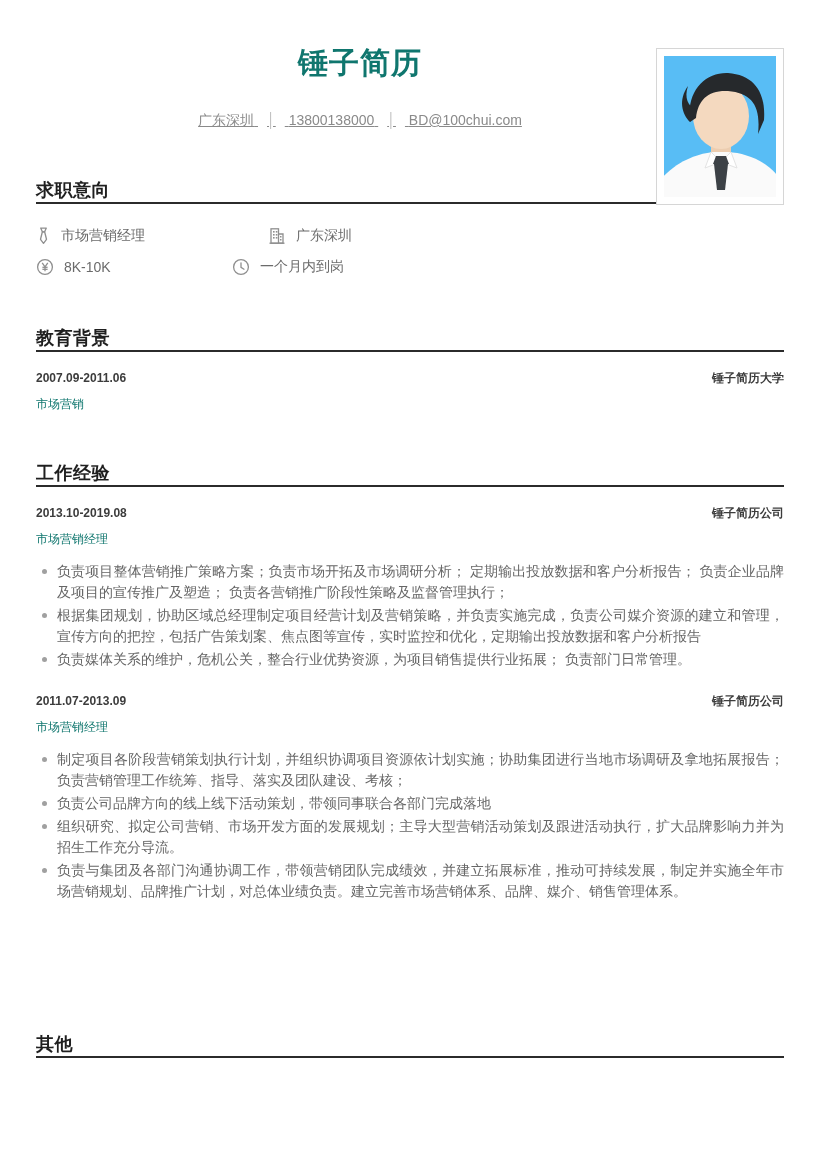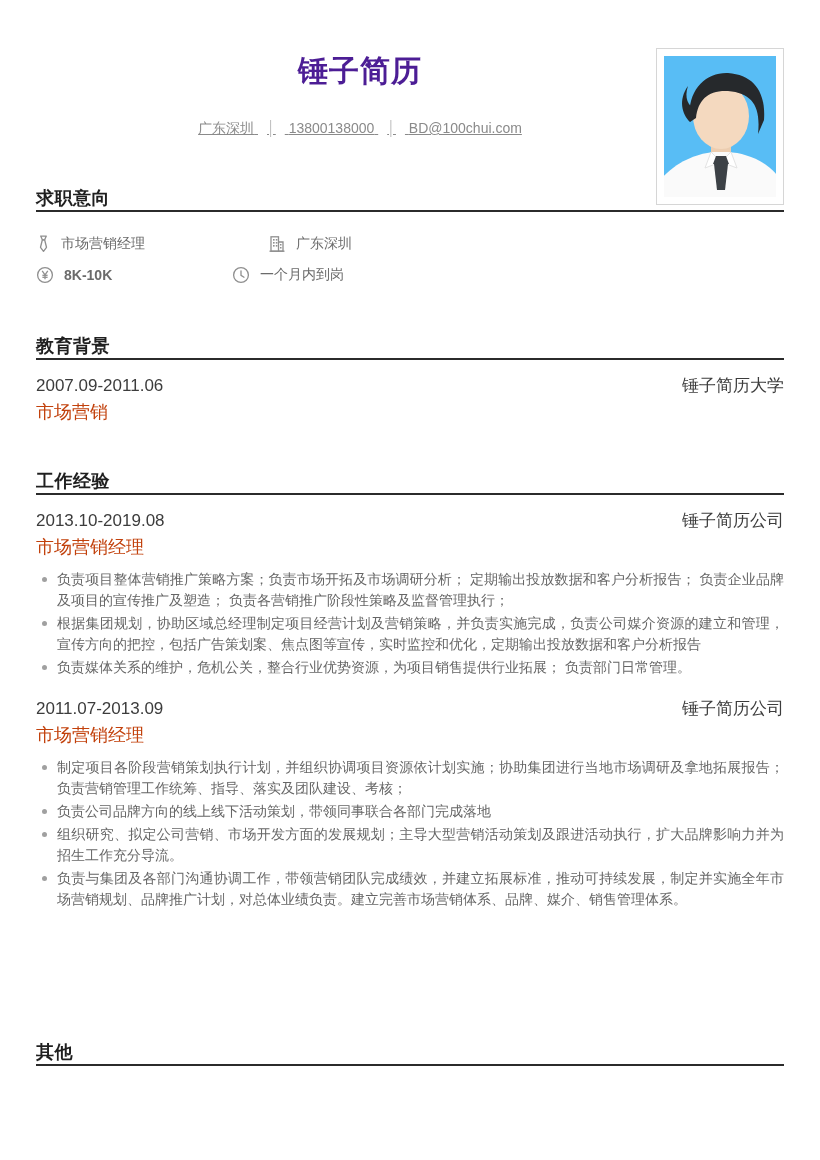--- a/index.html
+++ b/index.html
@@ -5,22 +5,22 @@
   html,body{margin:0;padding:0;background:#fff;}
   .page{
     width:820px;height:1160px;box-sizing:border-box;
     padding:0 36px;position:relative;background:#fff;
     font-family:"Liberation Sans","DejaVu Sans",sans-serif;
     color:#666;overflow:hidden;
   }
   
   .head-main{width:648px;}
   .page-title{
-    margin:8px;padding-top:44px;font-size:30px;line-height:38px;
-    font-weight:700;color:#4c1d95;text-align:center;letter-spacing:1px;
+    margin:0;padding-top:44px;font-size:30px;line-height:38px;
+    font-weight:700;color:#0f766e;text-align:center;letter-spacing:1px;
   }
   .contact{margin-top:28px;font-size:14px;line-height:20px;color:#8a8a8a;text-align:center;text-decoration:underline;}
   .contact .sep{color:#bdbdbd;margin:0 9px;font-weight:400;}
   .avatar{
     position:absolute;top:48px;right:36px;width:128px;height:157px;
     box-sizing:border-box;background:#fff;border:1px solid #d6d6d6;padding:7px;
   }
   .avatar svg{display:block;width:112px;height:141px;}
   
   .section{margin-top:48px;}
@@ -28,27 +28,27 @@
     margin:0;font-size:18px;line-height:24px;font-weight:700;color:#1f1f1f;
     padding-bottom:0;border-bottom:2px solid #2b2b2b;letter-spacing:0.5px;
   }
   
   .intent-grid{margin-top:21px;}
   .intent-row{display:flex;align-items:center;margin-top:9px;height:22px;}
   .intent-row:first-child{margin-top:0;}
   .intent-item{display:flex;align-items:center;font-size:14px;color:#6b6b6b;}
   .intent-item .icon{display:inline-flex;margin-right:10px;}
   .cellw1{width:232px;}
-  .cellw2{width:196px;font-weight:bold;}
+  .cellw2{width:196px;}
   
   .entry-head{
     display:flex;justify-content:space-between;align-items:baseline;
-    margin-top:17px;font-size:17px;font-weight:400;color:#3c3c3c;line-height:18px;
-  }
-  .entry-sub{margin-top:8px;font-size:18px;color:#c2410c;line-height:18px;}
+    margin-top:17px;font-size:12px;font-weight:700;color:#3c3c3c;line-height:18px;
+  }
+  .entry-sub{margin-top:8px;font-size:12px;color:#0f766e;line-height:18px;}
   .entry + .entry .entry-head{margin-top:22px;}
   ul.bullets{margin:13px 0 0 0;padding:0;list-style:none;}
   ul.bullets li{
     position:relative;padding-left:21px;margin-top:2px;
     font-size:14px;line-height:21px;color:#666;text-align:justify;
   }
   ul.bullets li::before{
     content:"";position:absolute;left:6px;top:8px;width:5px;height:5px;
     border-radius:50%;background:#a0a0a0;
   }

